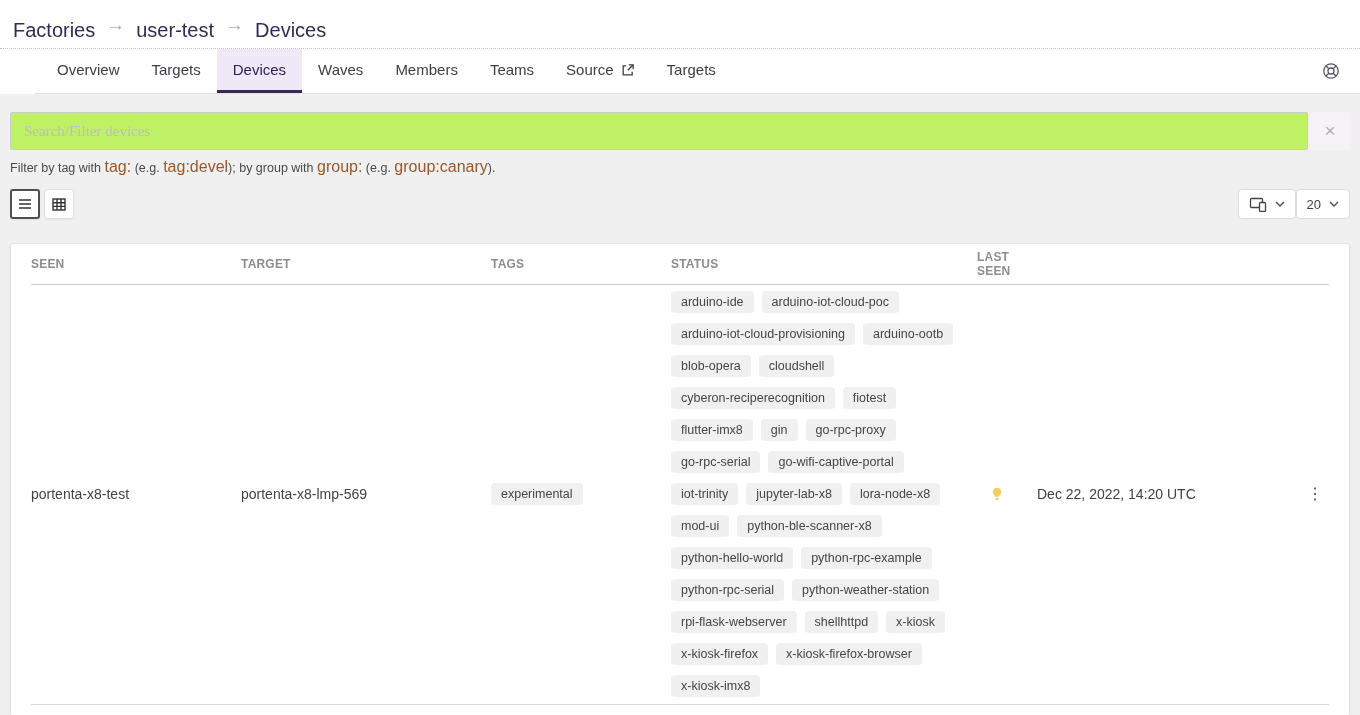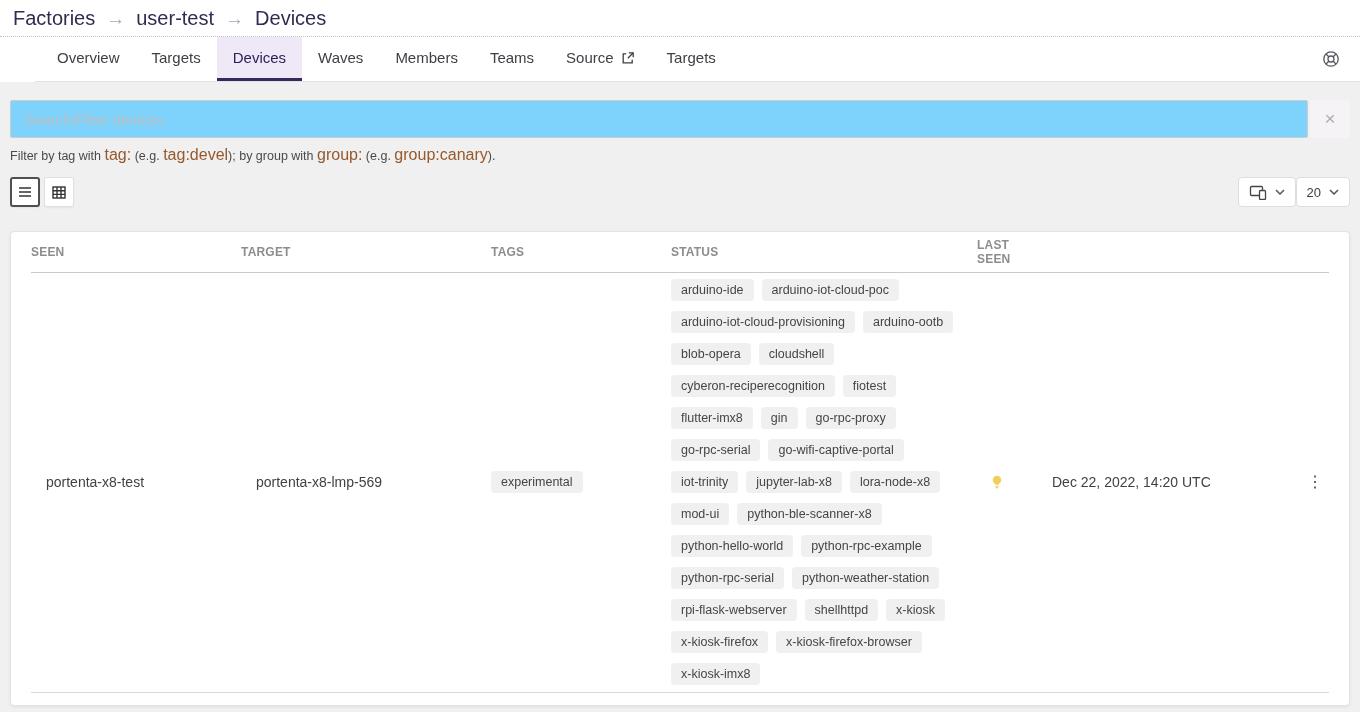--- a/index.html
+++ b/index.html
@@ -2,55 +2,55 @@
 <html><head>
 <meta charset="utf-8">
 <style>
   * { box-sizing: border-box; margin: 0; padding: 0; }
   html, body { width: 1360px; height: 715px; overflow: hidden; }
   body { font-family: "Liberation Sans", sans-serif; background: #ffffff; color: #424242; }
 
   
   .page-header { background: #fff; padding: 7px 12px 6px 13px; border-bottom: 1px dotted #c2c2c2; }
   .breadcrumb { font-size: 20px; color: #332b52; display: flex; align-items: center; }
-  .crumb { color: #332b52; }
+  .crumb { color: #332b52; margin-top: 12px; }
   .crumb-sep { color: #a9a1bd; margin: 0 11px; font-size: 19px; }
 
   
   .tab-bar { display: flex; align-items: stretch; height: 45px; padding-left: 6px; border-bottom: 1px solid #e1e1e1; background: #fff; margin-left: 35px; }
   .tab { display: flex; align-items: center; gap: 7px; padding: 0 16px; font-size: 15px; color: #3e3e45; cursor: pointer; border-bottom: 3px solid transparent; }
   .tab.active { background: #efe9f7; color: #2d2159; border-bottom-color: #39285c; }
   .tab-bar-spacer { flex: 1; }
   .help-btn { display: flex; align-items: center; padding: 0 20px 0 10px; cursor: pointer; }
 
   
   .content { background: #f0f0f0; height: 630px; padding: 18px 10px 0 10px; }
 
   .search-row { display: flex; }
-  .search-input { flex: 1; height: 38px; border: 1px solid #cccccc; border-radius: 2px; padding: 0 13px; font-size: 15px; color: #444; background: #7dd3fc; font-family: Liberation Sans, sans-serif; }
+  .search-input { flex: 1; height: 38px; border: 1px solid #cccccc; border-radius: 2px; padding: 0 13px; font-size: 15px; color: #444; background: #bef264; font-family: Liberation Serif, serif; }
   .search-input::placeholder { color: #bdbdbd; }
   .clear-btn { width: 40px; height: 38px; margin-left: 2px; background: #f5f3f5; border: none; border-radius: 2px; color: #b3a9b6; font-size: 19px; line-height: 38px; text-align: center; cursor: pointer; font-family: "Liberation Sans", sans-serif; }
 
   .filter-hint { margin: 8px 0 13px 0; font-size: 12.5px; color: #4a4a4a; }
   .filter-hint .code { font-family: Liberation Sans, sans-serif; font-size: 16px; color: #96592c; }
 
   .view-toolbar { display: flex; justify-content: space-between; align-items: center; margin-bottom: 24px; }
   .toggle-group { display: flex; gap: 4px; }
   .icon-btn { width: 30px; height: 30px; background: #fff; border: 1px solid #e0e0e0; border-radius: 3px; display: flex; align-items: center; justify-content: center; cursor: pointer; box-shadow: 0 1px 2px rgba(0,0,0,.05); }
   .icon-btn.active { border: 2px solid #4f4f4f; }
   .right-controls { display: flex; }
   .dropdown-btn { height: 30px; background: #fff; border: 1px solid #dddddd; border-radius: 4px; display: flex; align-items: center; gap: 8px; padding: 0 10px; cursor: pointer; font-size: 13px; color: #3e3e45; font-family: "Liberation Sans", sans-serif; }
 
   
   .card { background: #fff; border: 1px solid #e4e4e4; border-radius: 4px; box-shadow: 0 1px 3px rgba(0,0,0,.07); height: 475px; overflow: hidden; }
   .grid { display: grid; grid-template-columns: 210px 250px 180px 306px 60px 1fr 28px; margin: 0 20px; }
   .thead { height: 41px; align-items: center; border-bottom: 1px solid #c9c9c9; }
   .th { font-size: 12px; font-weight: bold; color: #8d8d8d; letter-spacing: .2px; }
   .trow { align-items: center; padding: 6px 0 7px 0; border-bottom: 1px solid #d9d9d9; }
-  .cell { font-size: 14px; color: #424242; margin-left: 15px; }
+  .cell { font-size: 14px; color: #424242; }
   .cell-name { cursor: pointer; }
   .chips { display: flex; flex-wrap: wrap; column-gap: 8px; row-gap: 10px; padding-right: 14px; align-content: flex-start; }
   .chip { display: inline-block; background: #f0f0f0; border-radius: 4px; padding: 4px 10px; font-size: 12.5px; color: #454545; white-space: nowrap; }
   .status-cell { display: flex; padding-left: 12px; }
   .kebab { font-size: 16px; color: #4a4a4a; cursor: pointer; text-align: center; letter-spacing: 0; line-height: 1; }
 </style>
 </head>
 <body>
 
 <div class="page-header">

